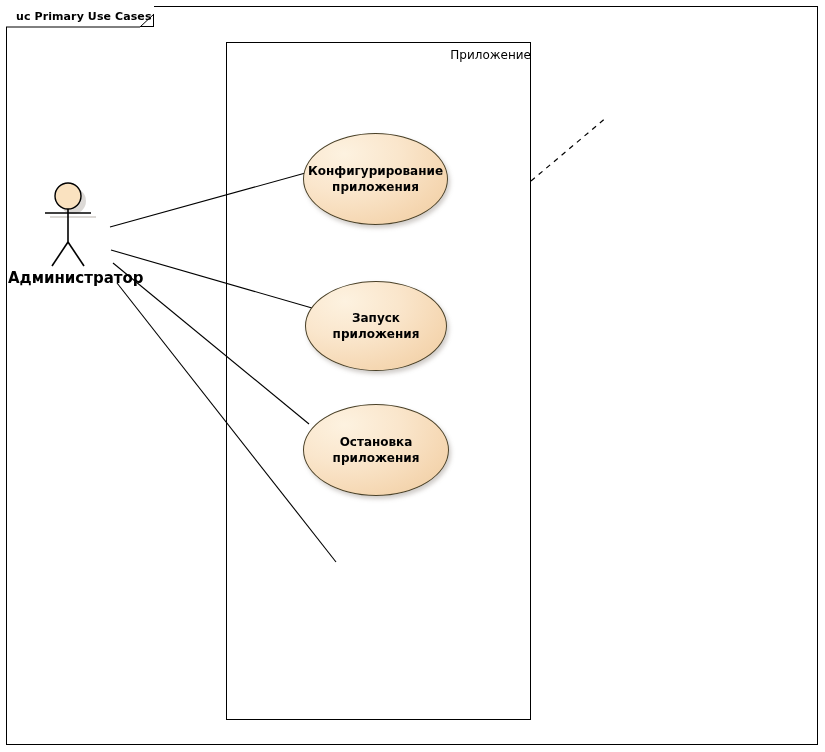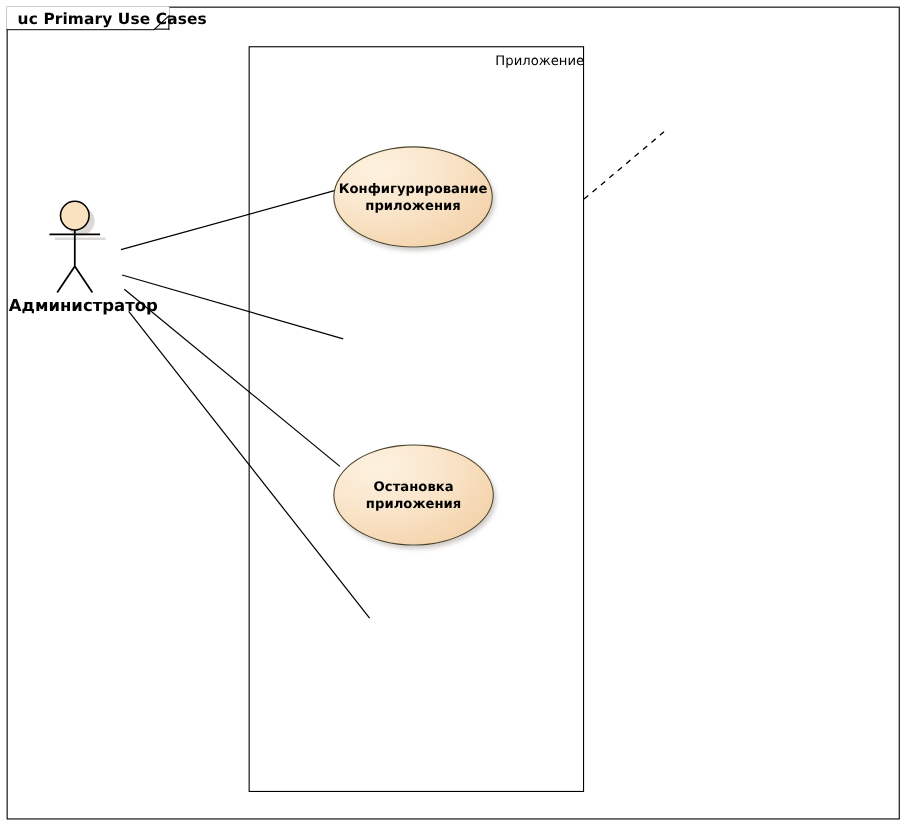--- a/index.html
+++ b/index.html
@@ -45,21 +45,21 @@
   }
   #frame-tab .tab-shape {
     position: absolute;
     left: 0;
     top: 0;
   }
   #frame-tab-label {
     position: absolute;
     left: 10px;
     top: 4px;
-    font-size: 14px;
+    font-size: 11px;
     font-weight: bold;
     color: #000000;
     white-space: nowrap;
     letter-spacing: 0.1px;
   }
 
   
   #system-boundary {
     position: absolute;
     left: 226px;
@@ -184,20 +184,23 @@
   </svg>
 
   <div id="system-boundary"></div>
   <div id="system-boundary-label">Приложение</div>
 
   <div class="use-case" id="uc-configure">
     <span class="use-case-label">Конфигурирование
 приложения</span>
   </div>
 
+  <div class="use-case" id="uc-start">
+    <span class="use-case-label">Запуск приложения</span>
+  </div>
 
   <div class="use-case" id="uc-stop">
     <span class="use-case-label">Остановка
 приложения</span>
   </div>
 
 
   <div id="actor">
     <svg width="64" height="92" viewBox="0 0 64 92">
       <ellipse cx="33" cy="21" rx="13" ry="13" fill="rgba(140,130,120,0.30)" stroke="none" transform="translate(2,2)"></ellipse>

